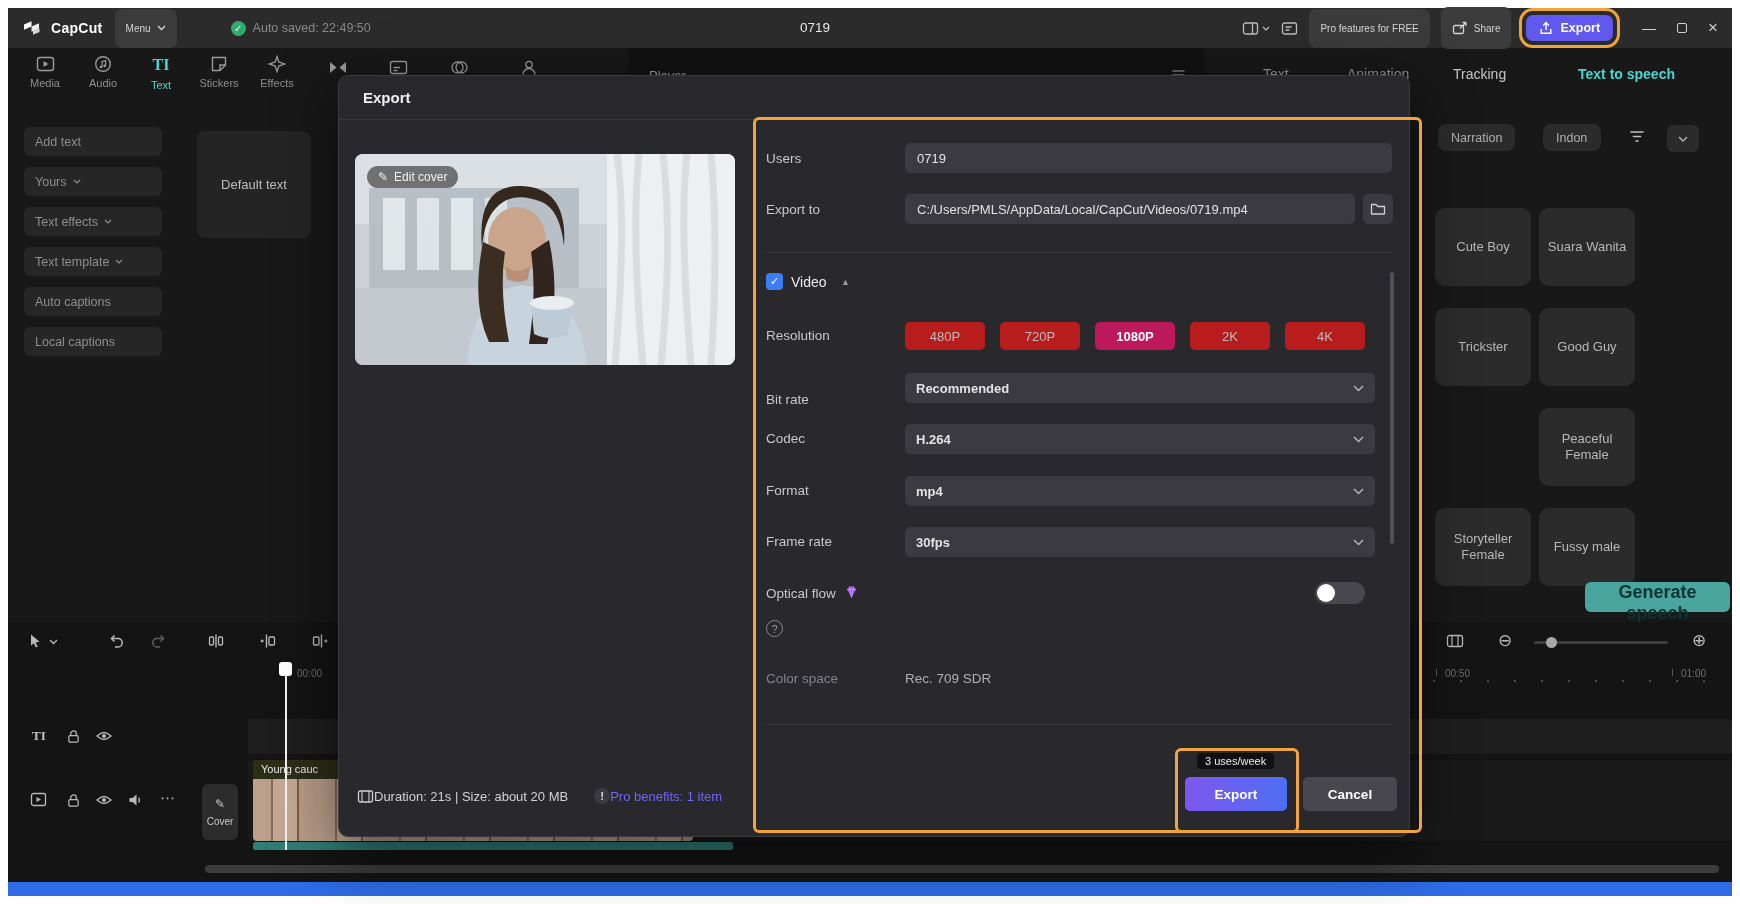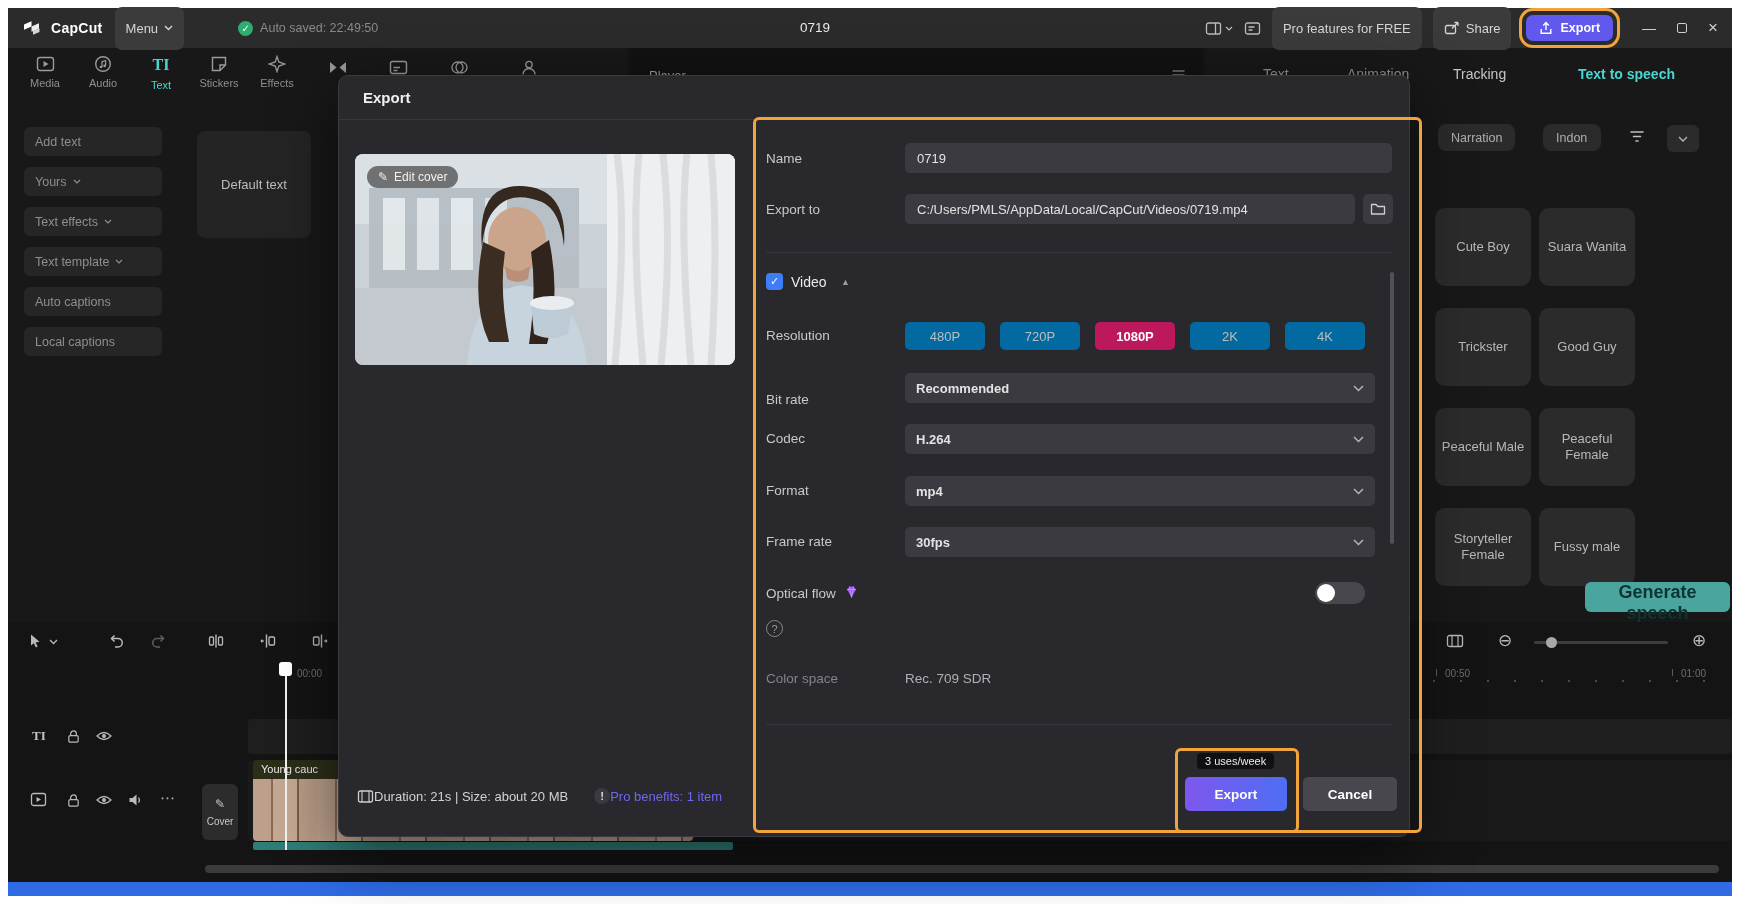--- a/index.html
+++ b/index.html
@@ -3,21 +3,21 @@
 <meta charset="utf-8">
 <style>
 *{margin:0;padding:0;box-sizing:border-box}
 body{width:1740px;height:904px;background:#fff;position:relative;overflow:hidden;font-family:"Liberation Sans",sans-serif}
 svg{display:block;flex:none}
 .app{position:absolute;left:8px;top:8px;width:1724px;height:888px;background:#141414;overflow:visible}
 
 .titlebar{position:absolute;left:0;top:0;width:100%;height:40px;background:#2b2b2b;display:flex;align-items:center;padding:0 14px;gap:12px;z-index:10}
 .logo{display:flex;align-items:center;gap:7px}
 .logo-text{color:#fff;font-size:14px;font-weight:700;letter-spacing:.3px}
-.tb-btn{background:#3b3b3b;border:none;border-radius:7px;color:#d5d5d5;font-size:13px;padding:14px 11px;display:flex;align-items:center;gap:6px}
+.tb-btn{background:#3b3b3b;border:none;border-radius:7px;color:#d5d5d5;font-size:10px;padding:14px 11px;display:flex;align-items:center;gap:6px}
 .autosave{display:flex;align-items:center;gap:7px;color:#8a8a8a;font-size:12.5px;margin-left:42px}
 .check-badge{width:15px;height:15px;border-radius:50%;background:#2EAE6E;color:#fff;font-size:10px;line-height:15px;text-align:center}
 .tb-title{position:absolute;left:792px;top:12px;color:#eaeaea;font-size:13.5px}
 .tb-right{margin-left:auto;display:flex;align-items:center;gap:11px}
 .icon-btn{background:none;border:none;color:#bdbdbd;display:flex;align-items:center;gap:3px}
 .export-btn{background:#6159EE;border:none;border-radius:7px;color:#fff;font-size:12.5px;font-weight:700;padding:6px 13px;display:flex;align-items:center;gap:7px;outline:3px solid #F2A43C;outline-offset:4px;margin:0 10px 0 4px}
 .win-ctrls{display:flex;align-items:center;gap:21px;margin-left:8px;color:#cfcfcf;font-size:14px}
 .max-box{width:10px;height:10px;border:1.5px solid #cfcfcf;border-radius:2px}
 
 .panel{position:absolute;background:#181818}
@@ -44,21 +44,21 @@
 .tick{position:absolute;top:47px;width:1px;height:7px;background:#5a5a5a}
 .cover-btn{position:absolute;left:194px;top:162px;width:36px;height:56px;background:#2c2c2c;border:none;border-radius:6px;color:#c9c9c9;display:flex;flex-direction:column;align-items:center;justify-content:center;gap:5px;font-size:10px}
 .clip{position:absolute;left:245px;top:138px;width:440px;height:81px;border-radius:4px;overflow:hidden}
 .clip-name{height:19px;background:rgba(48,49,24,.88);color:#e9e9e9;font-size:11px;line-height:19px;padding:0 8px;white-space:nowrap}
 .clip-body{height:62px;background:repeating-linear-gradient(90deg,#bda08c 0 18px,#8a6a57 18px 20px,#c4a893 20px 44px,#7a5c4a 44px 46px,#b99c87 46px 64px)}
 
 .dialog{position:absolute;left:330px;top:67px;width:1072px;height:762px;background:#28282d;border:1px solid #3a3a40;border-radius:10px;box-shadow:0 18px 60px rgba(0,0,0,.55);z-index:40;overflow:visible}
 .dlg-label{position:absolute;left:427px;color:#c9c9c9;font-size:13.5px}
 .dlg-input{position:absolute;left:566px;height:30px;background:#3a3a40;border:none;border-radius:5px;color:#e3e3e3;font-size:13px;padding:0 12px;font-family:"Liberation Sans",sans-serif}
 .dd{position:absolute;left:566px;width:470px;height:30px;background:#3a3a40;border:none;border-radius:5px;display:flex;align-items:center;justify-content:space-between;padding:0 11px;color:#e3e3e3;font-size:13px}
-.pill{position:absolute;top:246px;width:80px;height:28px;background:#0369a1;border:none;border-radius:5px;color:#bdbdbd;font-size:13px}
+.pill{position:absolute;top:246px;width:80px;height:28px;background:#b91c1c;border:none;border-radius:5px;color:#bdbdbd;font-size:13px}
 .pill.active{background:#be185d;color:#fff;font-weight:700}
 .divline{position:absolute;left:427px;width:626px;height:1px;background:#35353b}
 .hl-box{position:absolute;border:3px solid #F2A43C;border-radius:6px;z-index:60;pointer-events:none}
 .toggle{position:absolute;left:976px;top:506px;width:50px;height:22px;border:none;background:#47474d;border-radius:11px}
 .knob{position:absolute;left:2px;top:2px;width:18px;height:18px;background:#fff;border-radius:50%}
 .circle-ic{border-radius:50%;display:flex;align-items:center;justify-content:center}
 .dlg-btn{position:absolute;top:701px;height:34px;border:none;border-radius:5px;color:#fff;font-size:13.5px;font-weight:700}
 </style>
 </head>
 <body>
@@ -257,23 +257,20 @@
         <span>Cute Boy</span>
       </div>
     <div class="voice" style="left:334px;top:160px">
         <span>Suara Wanita</span>
       </div>
     <div class="voice" style="left:230px;top:260px">
         <span>Trickster</span>
       </div>
     <div class="voice" style="left:334px;top:260px">
         <span>Good Guy</span>
-      </div>
-    <div class="voice" style="left:230px;top:360px">
-        <span>Peaceful Male</span>
       </div>
     <div class="voice" style="left:334px;top:360px">
         <span>Peaceful Female</span>
       </div>
     <div class="voice" style="left:230px;top:460px">
         <span>Storyteller Female</span>
       </div>
     <div class="voice" style="left:334px;top:460px">
         <span>Fussy male</span>
       </div>
@@ -440,21 +437,21 @@
         <path d="M150 112 q12 10 25 0 l-2 13 q-10 6 -21 0 Z" fill="#b98f77"></path>
         <path d="M176 150 q21 -10 42 -2 l-5 32 q-18 8 -34 0 Z" fill="#bccbd6"></path>
         <ellipse cx="197" cy="149" rx="22" ry="7" fill="#e9edf0"></ellipse>
       </svg>
       <div style="position:absolute;left:12px;top:12px;background:rgba(22,22,22,.55);border-radius:13px;color:#f2f2f2;font-size:12px;padding:4px 11px;display:flex;align-items:center;gap:6px">
         <span>✎</span>
         <span>Edit cover</span>
       </div>
     </div>
 
-    <span class="dlg-label" style="top:75px">Name</span>
+    <span class="dlg-label" style="top:75px">Users</span>
     <input class="dlg-input" style="top: 67px; width: 487px;" readonly="" value="0719">
 
     <span class="dlg-label" style="top:126px">Export to</span>
     <input class="dlg-input" style="top: 118px; width: 450px;" readonly="" value="C:/Users/PMLS/AppData/Local/CapCut/Videos/0719.mp4">
     <button style="position:absolute;left:1024px;top:118px;width:30px;height:30px;background:#3a3a40;border:none;border-radius:5px;color:#cfcfcf;display:flex;align-items:center;justify-content:center">
       <svg width="16" height="14" viewBox="0 0 16 14">
           <path d="M1.5 2.5 H6 L7.8 4.5 H14.5 V12 H1.5 Z" stroke="currentColor" stroke-width="1.3" fill="none" stroke-linejoin="round"></path>
         </svg>
     </button>
 

